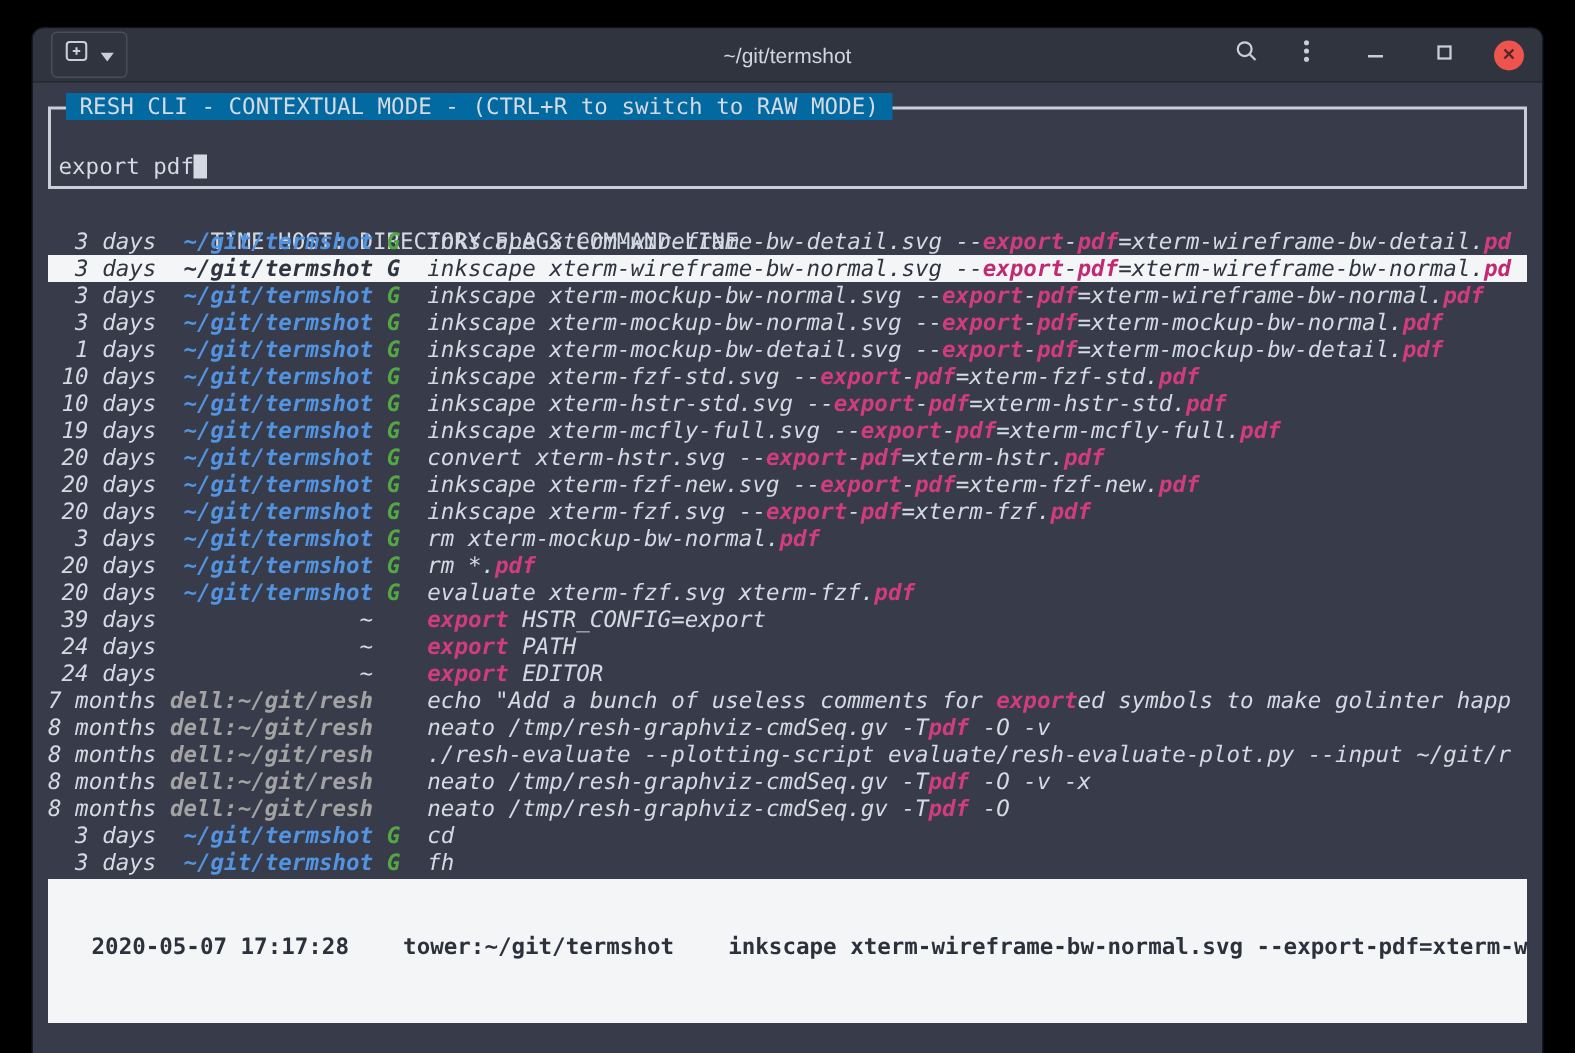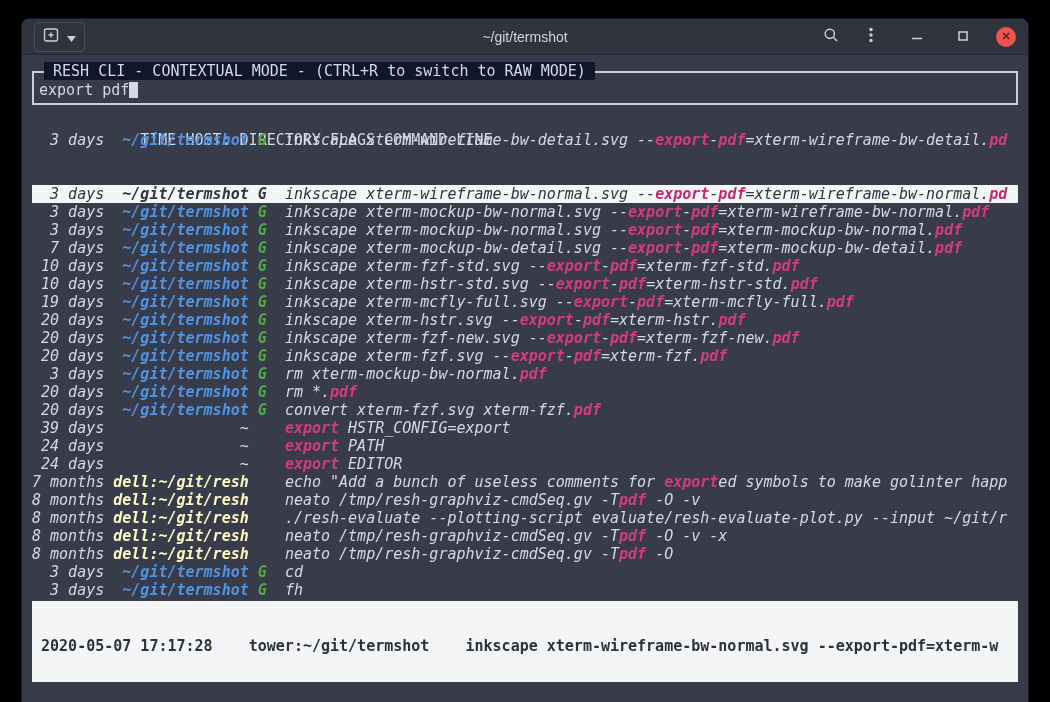--- a/index.html
+++ b/index.html
@@ -62,46 +62,46 @@
     overflow: hidden;
   }
   .searchbox {
     position: relative;
     border: 2px solid #c8cfd8;
     margin: 12px 0 8px 0;
     padding: 8px 5px 4px 5px;
   }
   .box-title {
     position: absolute; top: -11px; left: 10px;
-    background: #0f172a;
+    background: #0369a1;
     white-space: pre;
   }
-  .query-line { white-space: pre; }
+  .query-line { white-space: pre; margin-top: 21px; }
   .cursor {
     display: inline-block;
     width: 9px; height: 16px;
     background: #d3dae3;
     vertical-align: -3px;
   }
   .hdr { padding-left: 36px; white-space: pre; height: 18px; }
   .hdr-text { text-underline-offset: 3px; }
   .row { white-space: pre; height: 18px; font-style: italic; }
   .c-dir  { color: #5294e2; font-weight: bold; }
-  .c-host { color: #fef9c3; font-weight: bold; }
+  .c-host { color: #a3a3a3; font-weight: bold; }
   .c-flag { color: #53a843; font-weight: bold; }
   .c-hl   { color: #d23c7e; font-weight: bold; }
-  .row.sel { background: #f4f5f7; color: #2f3440; margin-top: 36px; }
+  .row.sel { background: #f4f5f7; color: #2f3440; }
   .row.sel .c-dir, .row.sel .c-flag, .row.sel .c-host { color: #2f3440; }
   .row.sel .c-hl { color: #c12a72; }
   .detail {
     margin-top: 2px;
     background: #f4f5f7; color: #2c313c;
     white-space: pre; font-weight: bold;
   }
-  .detail div { height: 18px; }
+  .detail div { height: 18px; padding-left: 20px; }
 </style>
 </head>
 <body>
 
 <div>
   <div class="window">
 
     <div class="titlebar">
       <div class="tb-left">
         <div class="tab-btn">
@@ -167,30 +167,30 @@
 
       <div class="hdr">
         <span class="hdr-text">TIME HOST: DIRECTORY FLAGS COMMAND-LINE</span>
       </div>
 
       <div id="rows">
           <div class="row"><span>  3 days</span><span> </span><span> </span><span class="c-dir">~/git/termshot</span><span> </span><span class="c-flag">G</span><span>  </span><span>inkscape xterm-wireframe-bw-detail.svg --</span><span class="c-hl">export</span><span>-</span><span class="c-hl">pdf</span><span>=xterm-wireframe-bw-detail.</span><span class="c-hl">pd</span></div>
           <div class="row sel"><span>  3 days</span><span> </span><span> </span><span class="c-dir">~/git/termshot</span><span> </span><span class="c-flag">G</span><span>  </span><span>inkscape xterm-wireframe-bw-normal.svg --</span><span class="c-hl">export</span><span>-</span><span class="c-hl">pdf</span><span>=xterm-wireframe-bw-normal.</span><span class="c-hl">pd</span></div>
           <div class="row"><span>  3 days</span><span> </span><span> </span><span class="c-dir">~/git/termshot</span><span> </span><span class="c-flag">G</span><span>  </span><span>inkscape xterm-mockup-bw-normal.svg --</span><span class="c-hl">export</span><span>-</span><span class="c-hl">pdf</span><span>=xterm-wireframe-bw-normal.</span><span class="c-hl">pdf</span></div>
           <div class="row"><span>  3 days</span><span> </span><span> </span><span class="c-dir">~/git/termshot</span><span> </span><span class="c-flag">G</span><span>  </span><span>inkscape xterm-mockup-bw-normal.svg --</span><span class="c-hl">export</span><span>-</span><span class="c-hl">pdf</span><span>=xterm-mockup-bw-normal.</span><span class="c-hl">pdf</span></div>
-          <div class="row"><span>  7 days</span><span> </span><span> </span><span class="c-dir">~/git/termshot</span><span> </span><span class="c-flag">G</span><span>  </span><span>inkscape xterm-mockup-bw-detail.svg --</span><span class="c-hl">export</span><span>-</span><span class="c-hl">pdf</span><span>=xterm-mockup-bw-detail.</span><span class="c-hl">pdf</span></div>
+          <div class="row"><span>  1 days</span><span> </span><span> </span><span class="c-dir">~/git/termshot</span><span> </span><span class="c-flag">G</span><span>  </span><span>inkscape xterm-mockup-bw-detail.svg --</span><span class="c-hl">export</span><span>-</span><span class="c-hl">pdf</span><span>=xterm-mockup-bw-detail.</span><span class="c-hl">pdf</span></div>
           <div class="row"><span> 10 days</span><span> </span><span> </span><span class="c-dir">~/git/termshot</span><span> </span><span class="c-flag">G</span><span>  </span><span>inkscape xterm-fzf-std.svg --</span><span class="c-hl">export</span><span>-</span><span class="c-hl">pdf</span><span>=xterm-fzf-std.</span><span class="c-hl">pdf</span></div>
           <div class="row"><span> 10 days</span><span> </span><span> </span><span class="c-dir">~/git/termshot</span><span> </span><span class="c-flag">G</span><span>  </span><span>inkscape xterm-hstr-std.svg --</span><span class="c-hl">export</span><span>-</span><span class="c-hl">pdf</span><span>=xterm-hstr-std.</span><span class="c-hl">pdf</span></div>
           <div class="row"><span> 19 days</span><span> </span><span> </span><span class="c-dir">~/git/termshot</span><span> </span><span class="c-flag">G</span><span>  </span><span>inkscape xterm-mcfly-full.svg --</span><span class="c-hl">export</span><span>-</span><span class="c-hl">pdf</span><span>=xterm-mcfly-full.</span><span class="c-hl">pdf</span></div>
-          <div class="row"><span> 20 days</span><span> </span><span> </span><span class="c-dir">~/git/termshot</span><span> </span><span class="c-flag">G</span><span>  </span><span>inkscape xterm-hstr.svg --</span><span class="c-hl">export</span><span>-</span><span class="c-hl">pdf</span><span>=xterm-hstr.</span><span class="c-hl">pdf</span></div>
+          <div class="row"><span> 20 days</span><span> </span><span> </span><span class="c-dir">~/git/termshot</span><span> </span><span class="c-flag">G</span><span>  </span><span>convert xterm-hstr.svg --</span><span class="c-hl">export</span><span>-</span><span class="c-hl">pdf</span><span>=xterm-hstr.</span><span class="c-hl">pdf</span></div>
           <div class="row"><span> 20 days</span><span> </span><span> </span><span class="c-dir">~/git/termshot</span><span> </span><span class="c-flag">G</span><span>  </span><span>inkscape xterm-fzf-new.svg --</span><span class="c-hl">export</span><span>-</span><span class="c-hl">pdf</span><span>=xterm-fzf-new.</span><span class="c-hl">pdf</span></div>
           <div class="row"><span> 20 days</span><span> </span><span> </span><span class="c-dir">~/git/termshot</span><span> </span><span class="c-flag">G</span><span>  </span><span>inkscape xterm-fzf.svg --</span><span class="c-hl">export</span><span>-</span><span class="c-hl">pdf</span><span>=xterm-fzf.</span><span class="c-hl">pdf</span></div>
           <div class="row"><span>  3 days</span><span> </span><span> </span><span class="c-dir">~/git/termshot</span><span> </span><span class="c-flag">G</span><span>  </span><span>rm xterm-mockup-bw-normal.</span><span class="c-hl">pdf</span></div>
           <div class="row"><span> 20 days</span><span> </span><span> </span><span class="c-dir">~/git/termshot</span><span> </span><span class="c-flag">G</span><span>  </span><span>rm *.</span><span class="c-hl">pdf</span></div>
-          <div class="row"><span> 20 days</span><span> </span><span> </span><span class="c-dir">~/git/termshot</span><span> </span><span class="c-flag">G</span><span>  </span><span>convert xterm-fzf.svg xterm-fzf.</span><span class="c-hl">pdf</span></div>
+          <div class="row"><span> 20 days</span><span> </span><span> </span><span class="c-dir">~/git/termshot</span><span> </span><span class="c-flag">G</span><span>  </span><span>evaluate xterm-fzf.svg xterm-fzf.</span><span class="c-hl">pdf</span></div>
           <div class="row"><span> 39 days</span><span> </span><span>              </span><span>~</span><span> </span><span class="c-flag"> </span><span>  </span><span class="c-hl">export</span><span> HSTR_CONFIG=export</span></div>
           <div class="row"><span> 24 days</span><span> </span><span>              </span><span>~</span><span> </span><span class="c-flag"> </span><span>  </span><span class="c-hl">export</span><span> PATH</span></div>
           <div class="row"><span> 24 days</span><span> </span><span>              </span><span>~</span><span> </span><span class="c-flag"> </span><span>  </span><span class="c-hl">export</span><span> EDITOR</span></div>
           <div class="row"><span>7 months</span><span> </span><span class="c-host">dell:~/git/resh</span><span> </span><span class="c-flag"> </span><span>  </span><span>echo "Add a bunch of useless comments for </span><span class="c-hl">export</span><span>ed symbols to make golinter happ</span></div>
           <div class="row"><span>8 months</span><span> </span><span class="c-host">dell:~/git/resh</span><span> </span><span class="c-flag"> </span><span>  </span><span>neato /tmp/resh-graphviz-cmdSeq.gv -T</span><span class="c-hl">pdf</span><span> -O -v</span></div>
           <div class="row"><span>8 months</span><span> </span><span class="c-host">dell:~/git/resh</span><span> </span><span class="c-flag"> </span><span>  </span><span>./resh-evaluate --plotting-script evaluate/resh-evaluate-plot.py --input ~/git/r</span></div>
           <div class="row"><span>8 months</span><span> </span><span class="c-host">dell:~/git/resh</span><span> </span><span class="c-flag"> </span><span>  </span><span>neato /tmp/resh-graphviz-cmdSeq.gv -T</span><span class="c-hl">pdf</span><span> -O -v -x</span></div>
           <div class="row"><span>8 months</span><span> </span><span class="c-host">dell:~/git/resh</span><span> </span><span class="c-flag"> </span><span>  </span><span>neato /tmp/resh-graphviz-cmdSeq.gv -T</span><span class="c-hl">pdf</span><span> -O</span></div>
           <div class="row"><span>  3 days</span><span> </span><span> </span><span class="c-dir">~/git/termshot</span><span> </span><span class="c-flag">G</span><span>  </span><span>cd</span></div>
           <div class="row"><span>  3 days</span><span> </span><span> </span><span class="c-dir">~/git/termshot</span><span> </span><span class="c-flag">G</span><span>  </span><span>fh</span></div>

